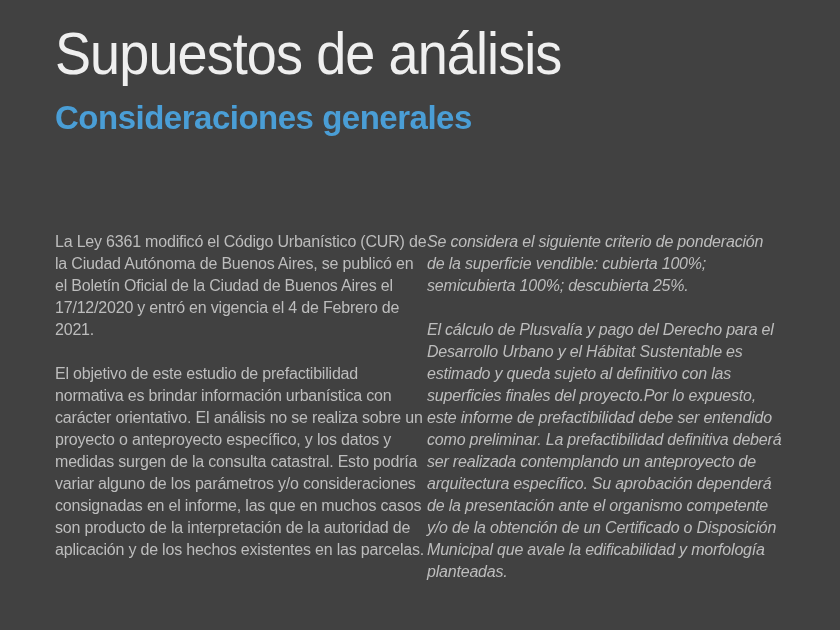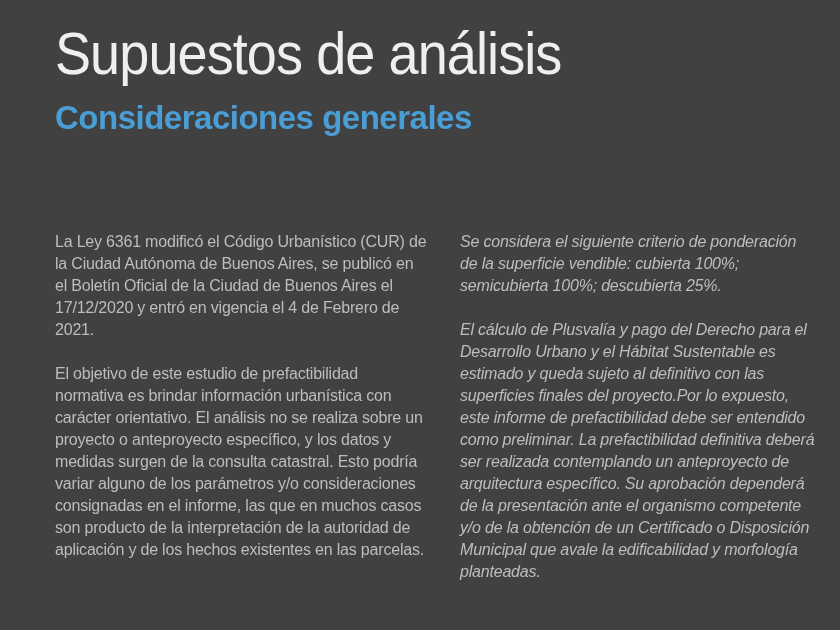--- a/index.html
+++ b/index.html
@@ -57,21 +57,21 @@
     display: flex;
   }
   .col {
     font-size: 16px;
     line-height: 22px;
     letter-spacing: -0.2px;
     color: var(--body-color);
   }
   .col p { margin: 0 0 22px 0; }
   .col p:last-child { margin-bottom: 0; }
-  .col-left  { width: 372px; margin-right: 33px; }
+  .col-left  { width: 372px; }
   .col-right { width: 355px; font-style: italic; }
 </style>
 </head>
 <body>
 
 <div class="slide">
   <h1 class="title">Supuestos de análisis</h1>
   <h2 class="subtitle">Consideraciones generales</h2>
 
   <div class="columns">

